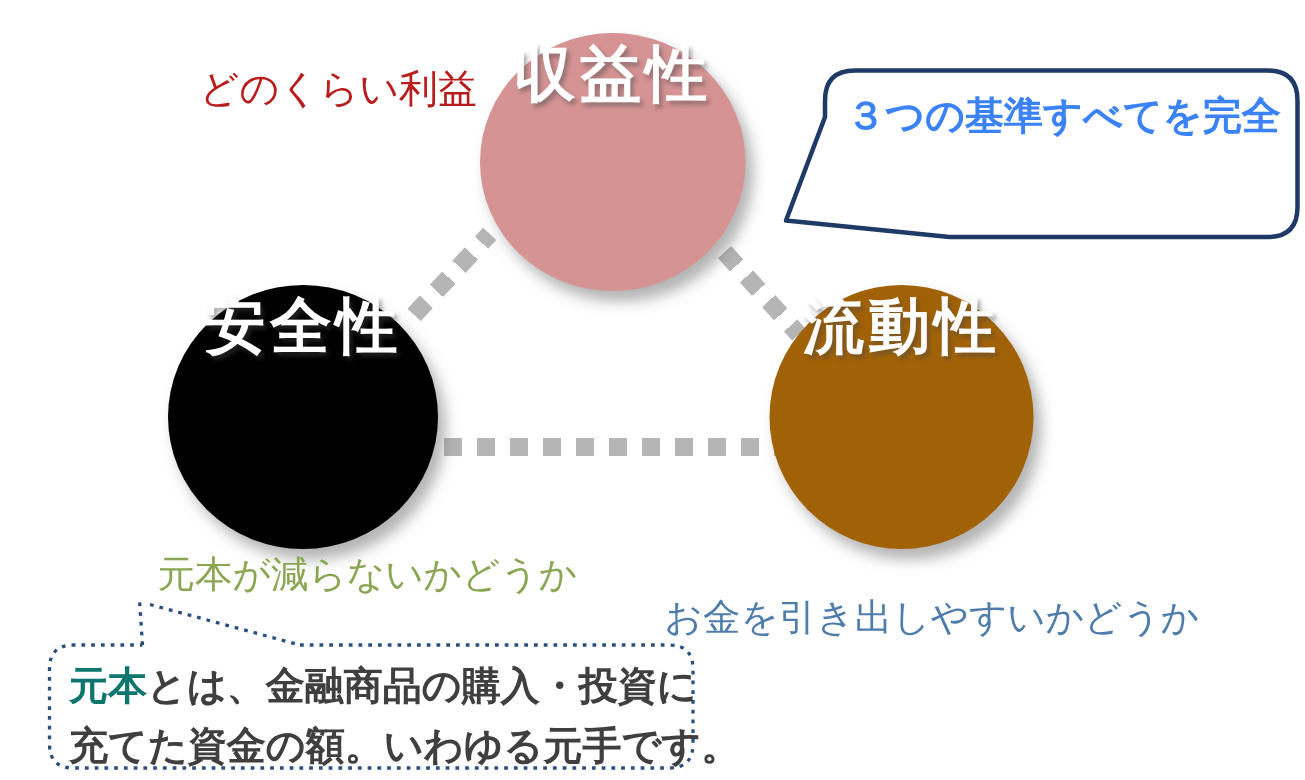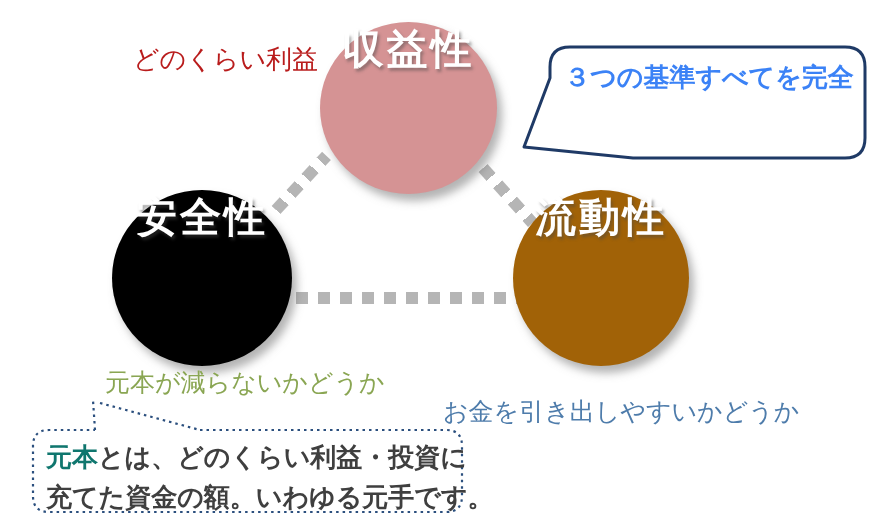--- a/index.html
+++ b/index.html
@@ -76,18 +76,18 @@
   <div class="note note-safe" style="color: rgb(138, 166, 83); margin-left: 46px;">元本が減らないかどうか</div>
   <div class="note note-liq" style="color: rgb(78, 124, 171);">お金を引き出しやすいかどうか</div>
 
   <svg class="pbox-svg" viewBox="0 0 445 127">
     <path d="M 172 37 H 418 Q 434 37 434 53 V 103 Q 434 119 418 119 H 21 Q 5 119 5 103 V 53 Q 5 37 21 37 H 67" fill="none" stroke="#2b4f7e" stroke-width="2.2" stroke-dasharray="2.5 4"></path>
     <path d="M 67 37 L 65 7" fill="none" stroke="#2b4f7e" stroke-width="2.2" stroke-dasharray="2.5 4"></path>
     <path d="M 72 10 L 172 37" fill="none" stroke="#2b4f7e" stroke-width="2.2" stroke-dasharray="2.5 4"></path>
   </svg>
   <div class="pbox-text" style="color: rgb(63, 63, 63);">
     <div>
-      <span style="color: #0f766e;">元本</span><span>とは、どのくらい利益・投資に</span>
+      <span style="color: #0f766e;">元本</span><span>とは、金融商品の購入・投資に</span>
     </div>
     <div>充てた資金の額。いわゆる元手です。</div>
   </div>
 
 </div>
 
 </body></html>

